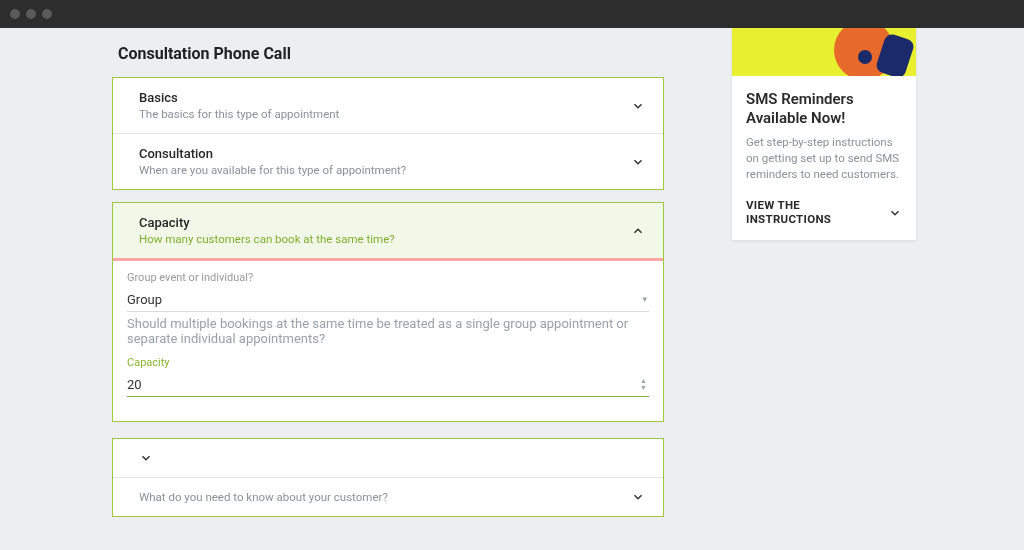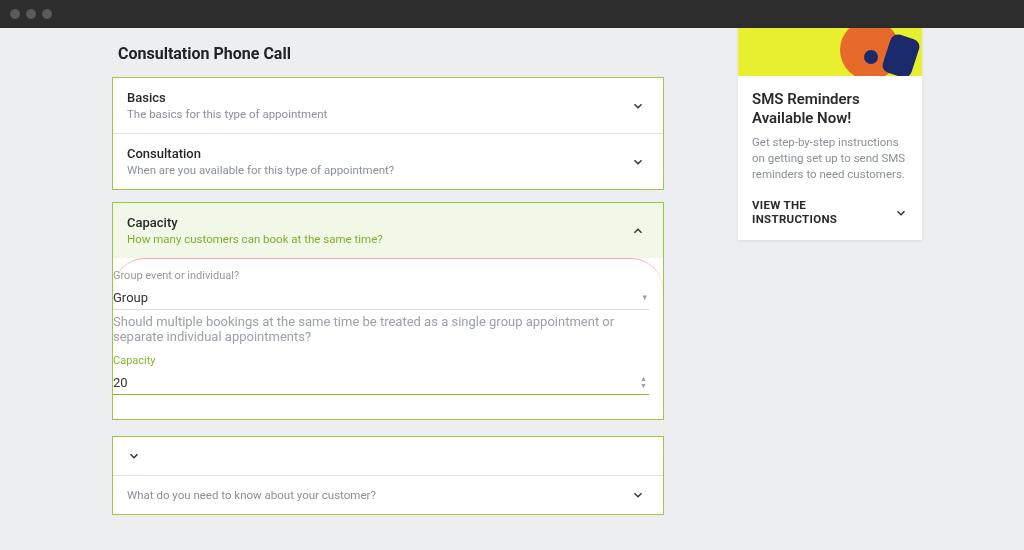--- a/index.html
+++ b/index.html
@@ -17,21 +17,21 @@
     align-items: center;
     padding-left: 10px;
     gap: 6px;
   }
   .dot {
     width: 10px; height: 10px; border-radius: 50%;
     background: #5a5a5a;
   }
   .page {
     display: flex;
-    gap: 24px;
+    gap: 18px;
     padding: 0 0 0 0;
     height: calc(550px - 28px);
   }
   .main-col {
     margin-left: 112px;
     width: 552px;
     padding-top: 6px;
   }
   .side-col {
     width: 232px;
@@ -49,45 +49,44 @@
     margin-bottom: 8px;
   }
   .acc-row {
     border-bottom: 1px solid #e1e4e6;
   }
   .acc-row:last-child { border-bottom: none; }
   .acc-head {
     display: flex;
     justify-content: space-between;
     align-items: center;
-    padding: 12px 18px 12px 14px;
+    padding: 12px 18px 12px 26px;
     cursor: pointer;
   }
   .acc-head .titles { display:flex; flex-direction:column; gap:2px; }
   .acc-title { font-size: 13px; font-weight: 500; color: #262626; }
   .acc-sub   { font-size: 11.5px; color: #8a9197; }
   .chev { width: 14px; height: 14px; flex:0 0 14px; }
   .chev svg { width:14px; height:14px; display:block; }
   
   .accordion.expanded {
     border: 1px solid #9bca3e;
     margin-top: 12px;
     margin-bottom: 16px;
   }
   .accordion.expanded .acc-head {
     background: #f2f8e8;
   }
   .accordion.expanded .acc-title { color: #262626; }
   .accordion.expanded .acc-sub   { color: #7fae2d; }
   .acc-body {
-    padding: 10px 14px 14px 0;
-    border-top: 1px solid #fca5a5;
+    padding: 10px 14px 14px 14px;
+    border-top: 3px solid #fca5a5;
     font-size: 11.5px;
     color: #8a9197;
-    border-radius: 32px;
   }
   .field { margin-bottom: 10px; }
   .field-label { font-size: 11px; color: #999; margin-bottom: 4px; display:block; }
   .field-label.active { color: #86b52f; }
   .select-line, .input-line {
     width: 100%;
     border: none;
     border-bottom: 1px solid #d9dde0;
     font-size: 13px;
     color: #333;

